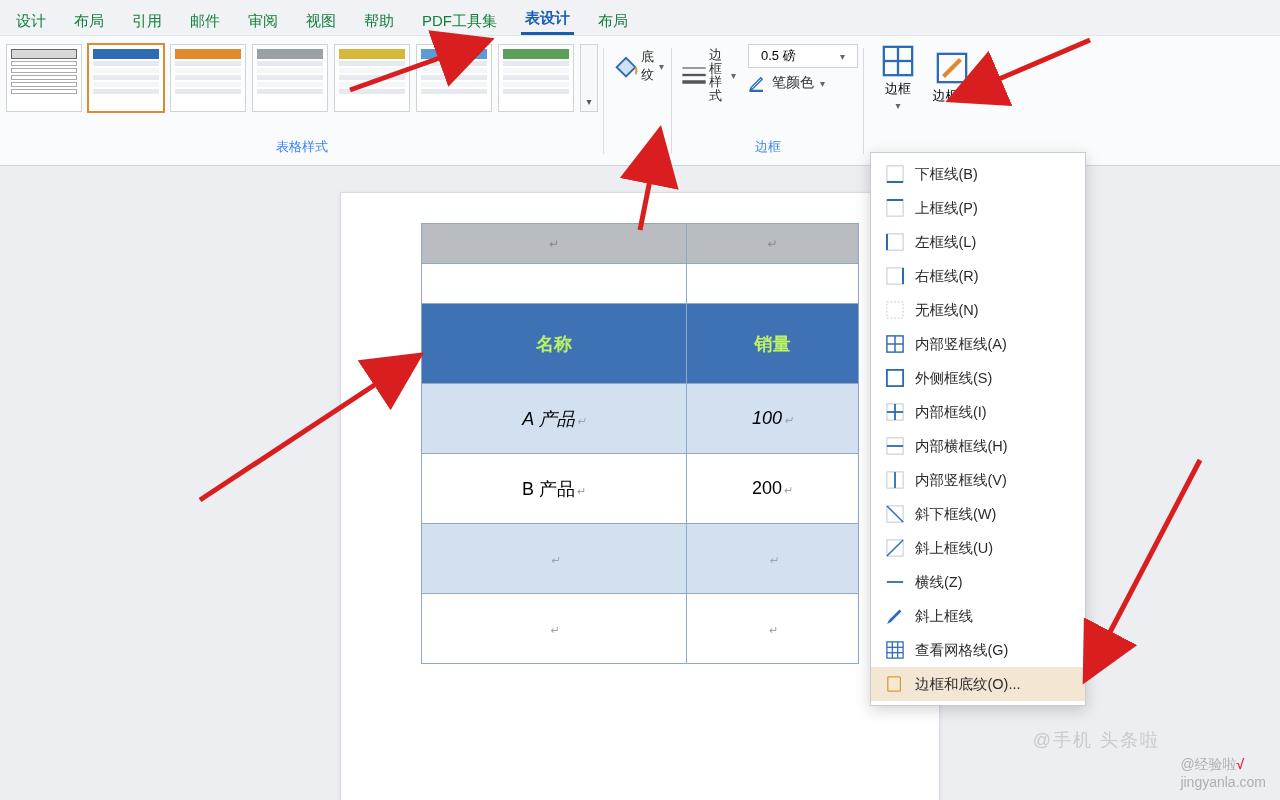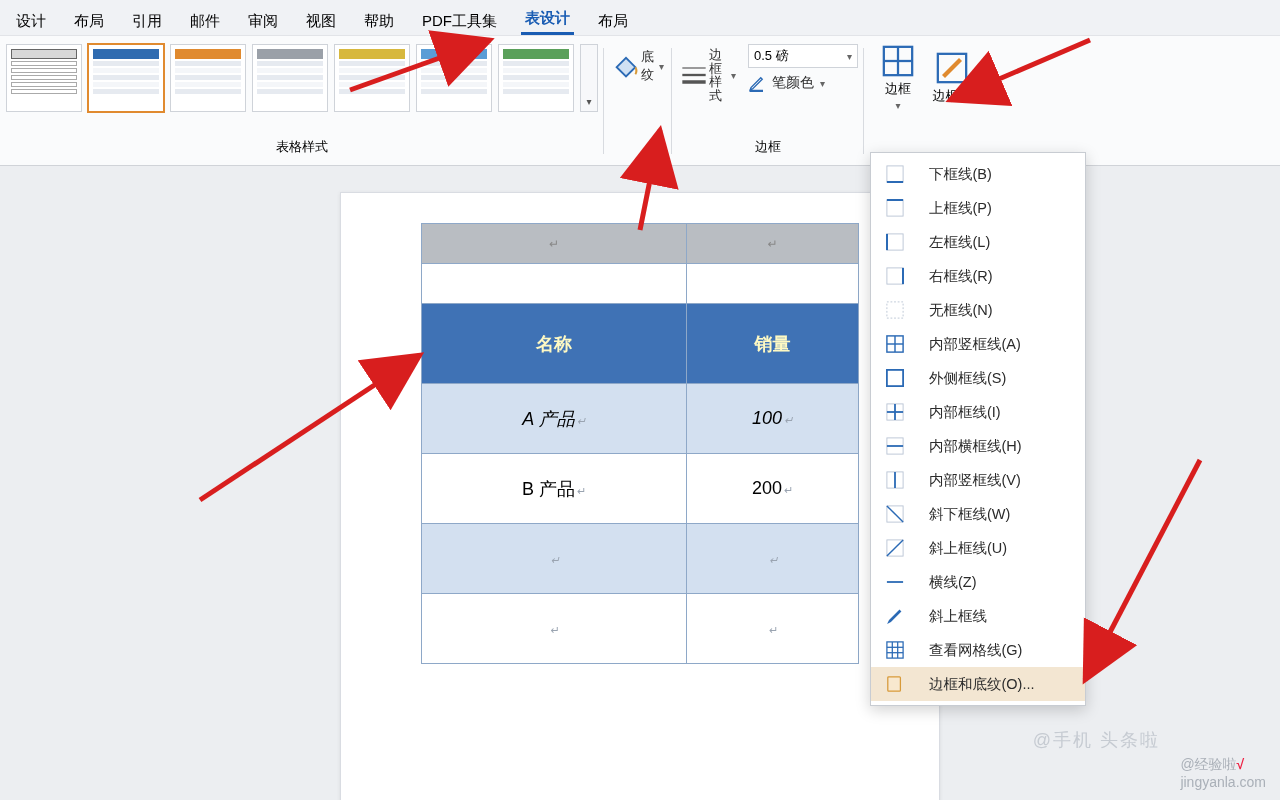--- a/index.html
+++ b/index.html
@@ -17,21 +17,21 @@
     height: 36px;
     display: flex;
     align-items: flex-end;
     padding: 0 12px;
     gap: 20px;
     background: #f0f2f5;
     border-bottom: 1px solid #e2e4e8;
   }
   .tab-item {
     font-size: 15px;
-    color: #000000;
+    color: #15803d;
     padding: 6px 4px 4px;
     cursor: pointer;
   }
   .tab-item.active {
     color: #1a5db3;
     border-bottom: 3px solid #1a5db3;
     font-weight: 600;
   }
 
   
@@ -54,21 +54,21 @@
   }
   .ribbon-group:not(:last-child)::after {
     content: "";
     position: absolute;
     right: 0; top: 6px; bottom: 6px;
     width: 1px;
     background: #d8dbe0;
   }
   .group-label {
     font-size: 13px;
-    color: #000000;
+    color: #3b82f6;
     padding-bottom: 2px;
   }
 
   .style-gallery { display: flex; gap: 6px; }
   .style-thumb {
     width: 76px; height: 68px;
     border: 1px solid #cfd3d9;
     background: #fff;
     cursor: pointer;
     padding: 4px;
@@ -107,21 +107,21 @@
     padding: 4px 2px;
     font-size: 13px;
     color: #2b2b2b;
     gap: 1px;
   }
   .v-btn .icon { width: 30px; height: 30px; display:flex; align-items:center; justify-content:center; }
   .caret { font-size: 10px; color:#666; }
 
   .sm-row { display:flex; flex-direction:column; gap:6px; align-items:flex-start;}
   .sm-ctrl { display:flex; align-items:center; gap:6px; font-size:14px; color:#2b2b2b; cursor:pointer; }
-  .weight-box { width: 110px; height:24px; border:1px solid #cfd3d9; background:#fff; padding:0 5px; display:flex; align-items:center; justify-content:space-between; font-size:13px;}
+  .weight-box { width: 110px; height:24px; border:1px solid #cfd3d9; background:#fff; padding:0 12px; display:flex; align-items:center; justify-content:space-between; font-size:13px;}
   .weight-box .caret{font-size:10px;}
 
   .border-btn {
     display:flex; flex-direction:column; align-items:center; justify-content:center;
     width: 48px; cursor:pointer; font-size:13px; gap:2px;
   }
   .border-btn .icon { width: 34px; height:34px; display:flex; align-items:center; justify-content:center; }
 
   
   .canvas {
@@ -142,40 +142,40 @@
   .doc-table { width: 100%; border-collapse: collapse; }
   .doc-table td {
     border: 1px solid #8ea8c8;
     text-align: center;
     height: 70px;
     font-size: 18px;
     position: relative;
   }
   .doc-table tr.r-top td { background: #b9bdc2; height: 40px; font-size:12px; color:#888;}
   .doc-table tr.r-spacer td { background: #fff; height: 40px; }
-  .doc-table tr.r-head td { background: #3f72b5; color: #fef9c3; font-weight:600; height:80px;}
+  .doc-table tr.r-head td { background: #3f72b5; color: #bef264; font-weight:600; height:80px;}
   .doc-table tr.r-band td { background: #d3e0f0; font-style: italic; }
   .doc-table tr.r-plain td { background: #fff; }
   .ret-mark { font-size:11px; color:#9aa4b1; margin-left:2px; }
 
   
   .menu {
     position: absolute;
     top: 152px;
     left: 870px;
     width: 216px;
     background: #fff;
     border: 1px solid #c8ccd2;
     box-shadow: 0 4px 14px rgba(0,0,0,.18);
     padding: 4px 0;
     z-index: 50;
   }
   .menu-item {
     display: flex; align-items: center;
-    gap: 24px;
+    gap: 10px;
     height: 34px;
     padding: 0 14px;
     font-size: 14.5px;
     color: #2b2b2b;
     cursor: pointer;
   }
   .menu-item.hl { background: #f3e6d2; }
   .menu-icon { width: 20px; height:20px; display:flex; align-items:center; justify-content:center;}
 
   

